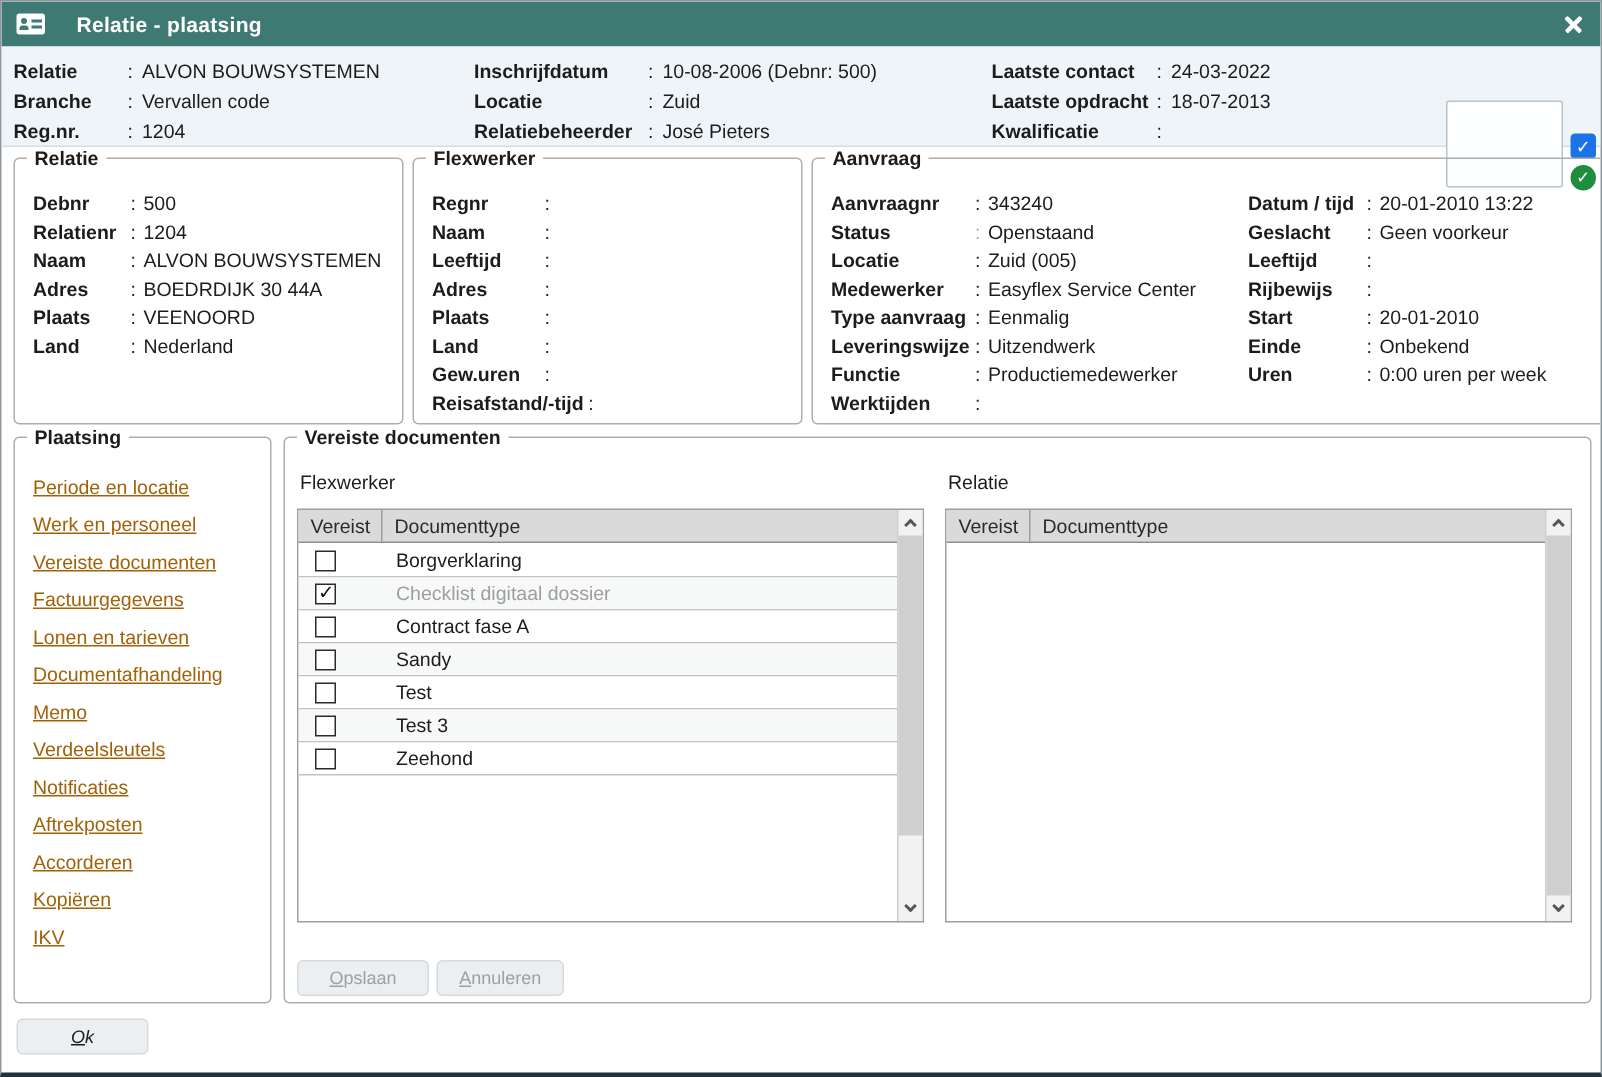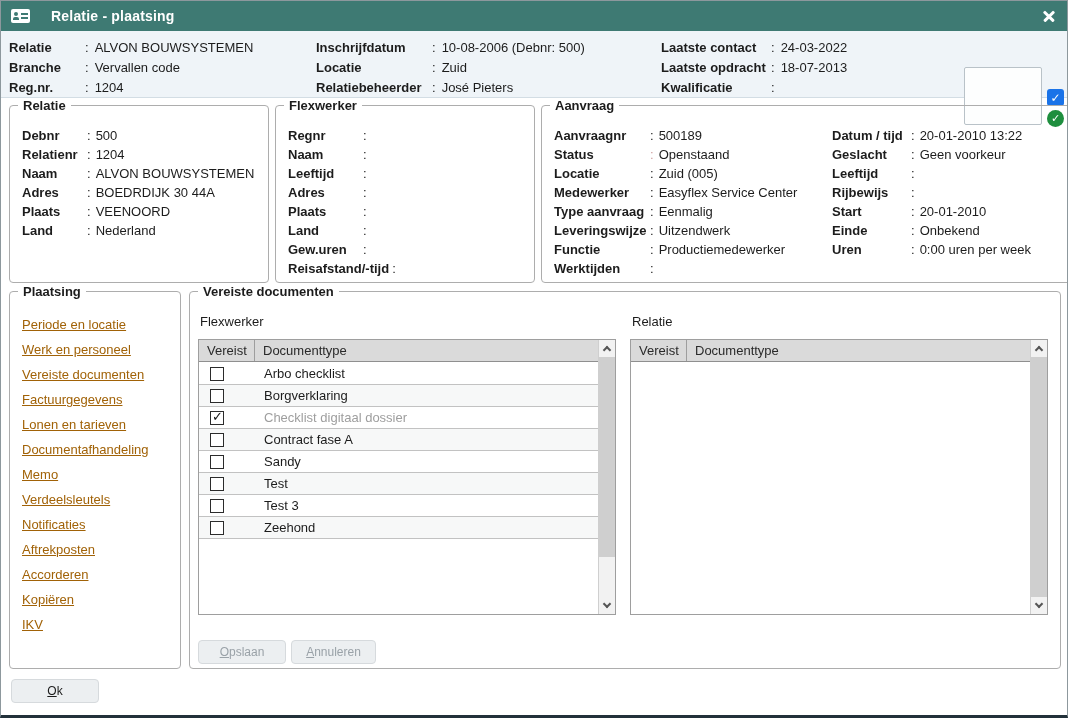--- a/index.html
+++ b/index.html
@@ -71,21 +71,21 @@
   .chev.u{transform:rotate(-135deg);margin-top:3px;} .chev.d{transform:rotate(45deg);margin-bottom:3px;}
   .sthumb{position:absolute;left:0;width:16px;background:#cfcfcf;}
   .th-a{top:17px;height:200px;} .th-b{top:17px;bottom:17px;}
   
   .btn{position:absolute;height:24px;background:#ECEFF1;border:1px solid #d6dadd;border-radius:4px;font-size:12px;display:flex;align-items:center;justify-content:center;cursor:pointer;color:#1c1c1c;}
   .btn .cap{display:block;}
   .btn .cap::first-letter{text-decoration:underline;}
   .btn.disabled{color:#9aa2a8;}
   .btn-save{left:8px;top:348px;width:88px;}
   .btn-cancel{left:101px;top:348px;width:85px;}
-  .btn-ok{left:10px;top:678px;width:88px;}
+  .btn-ok{left:10px;top:678px;width:88px;font-style:italic;}
 </style>
 </head>
 <body>
 
 <div class="window">
 
   <div class="titlebar">
     <span class="app-icon">
         <span class="head"></span>
         <span class="body"></span>
@@ -233,21 +233,21 @@
         <span></span>
       </div>
   </div>
 
   <div class="fs fs-aanvraag">
     <div class="legend">Aanvraag</div>
     <div class="av-left">
       <div class="frow">
           <span class="lbl">Aanvraagnr</span>
           <span class="col">:</span>
-          <span>500189</span>
+          <span>343240</span>
         </div>
       <div class="frow">
           <span class="lbl">Status</span>
           <span class="col muted-colon">:</span>
           <span>Openstaand</span>
         </div>
       <div class="frow">
           <span class="lbl">Locatie</span>
           <span class="col">:</span>
           <span>Zuid (005)</span>
@@ -343,26 +343,20 @@
     <div class="dtable t-flex">
       <div class="thead">
         <span class="th-vereist">Vereist</span>
         <span class="th-doctype">Documenttype</span>
       </div>
       <div class="tbody">
         <div class="docrow">
             <span class="cell-check">
               <span class="cbx"></span>
             </span>
-            <span class="doc-name">Arbo checklist</span>
-          </div>
-        <div class="docrow">
-            <span class="cell-check">
-              <span class="cbx"></span>
-            </span>
             <span class="doc-name">Borgverklaring</span>
           </div>
         <div class="docrow on">
             <span class="cell-check">
               <span class="cbx"></span>
             </span>
             <span class="doc-name">Checklist digitaal dossier</span>
           </div>
         <div class="docrow">
             <span class="cell-check">

